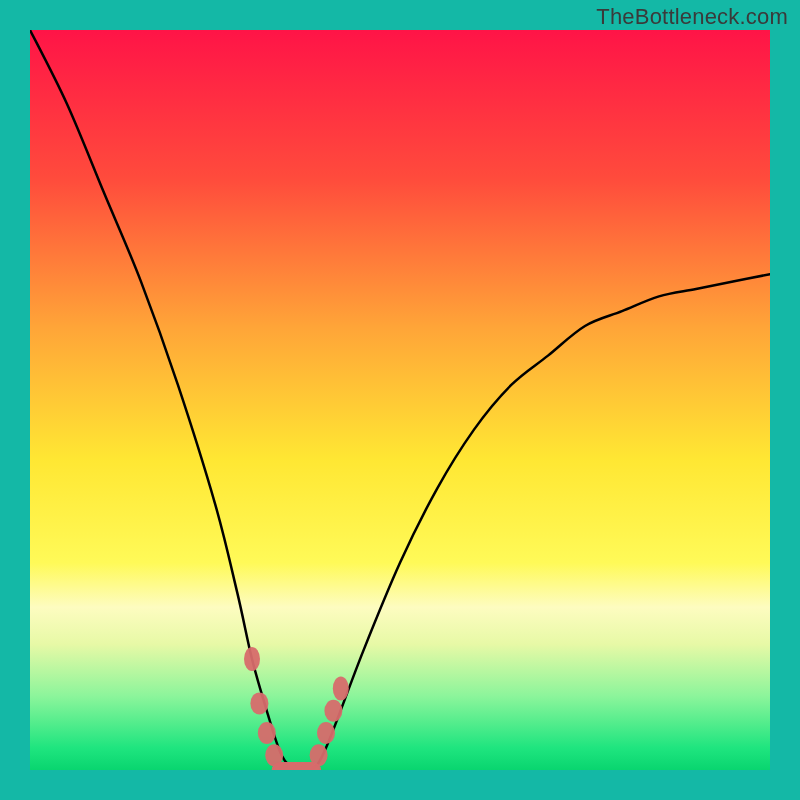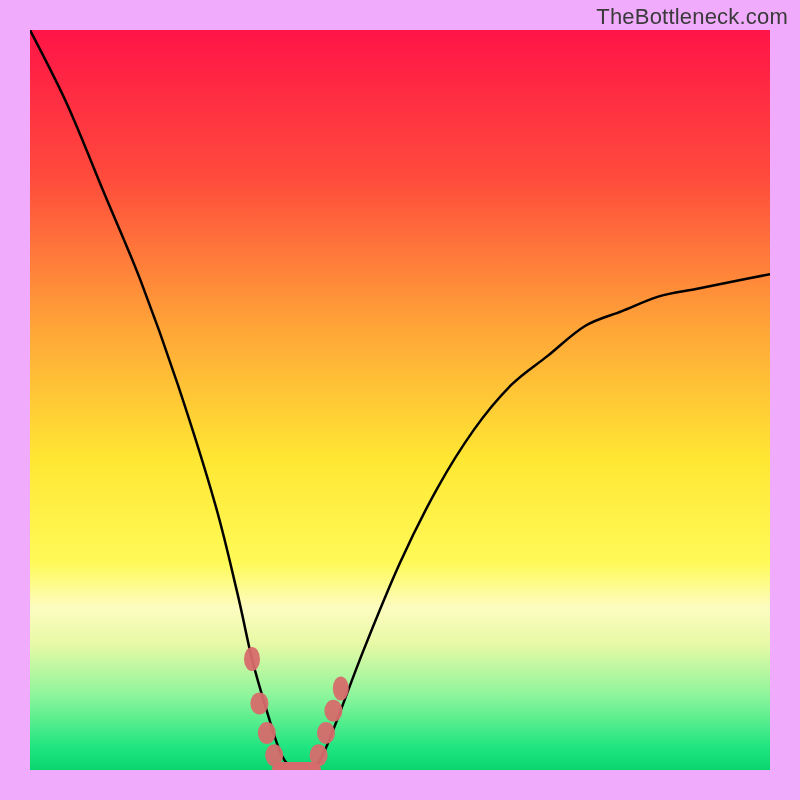--- a/index.html
+++ b/index.html
@@ -6,21 +6,21 @@
     margin: 0;
     padding: 0;
     width: 800px;
     height: 800px;
     overflow: hidden;
     font-family: Arial, Helvetica, sans-serif;
   }
   .frame {
     width: 800px;
     height: 800px;
-    background: #f0abfc;
+    background: #14b8a6;
     position: relative;
   }
   .watermark {
     position: absolute;
     top: 4px;
     right: 12px;
     color: #3a3a3a;
     font-size: 22px;
     font-weight: 500;
     font-family: Arial, sans-serif;

